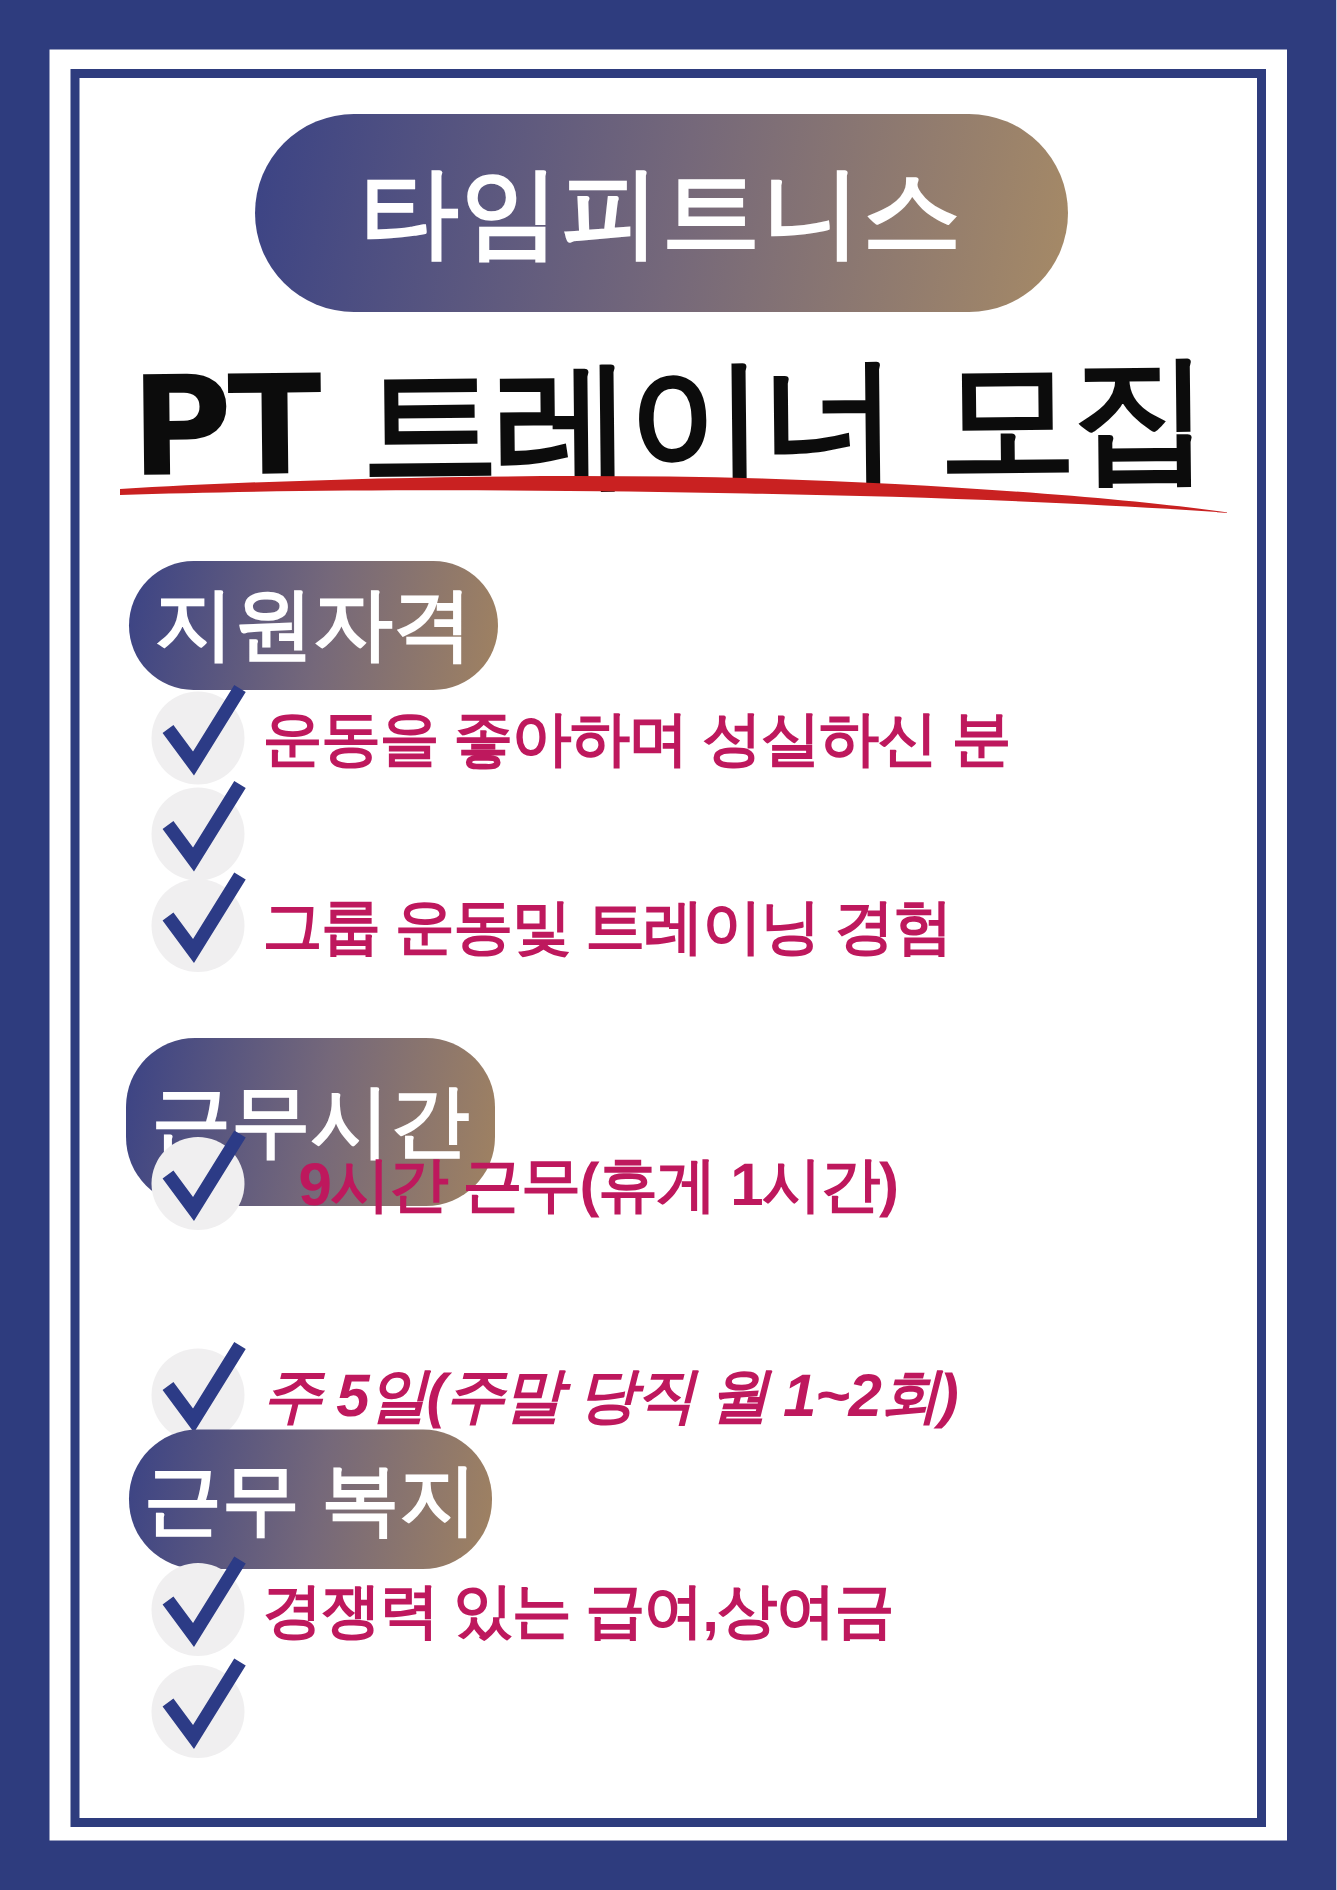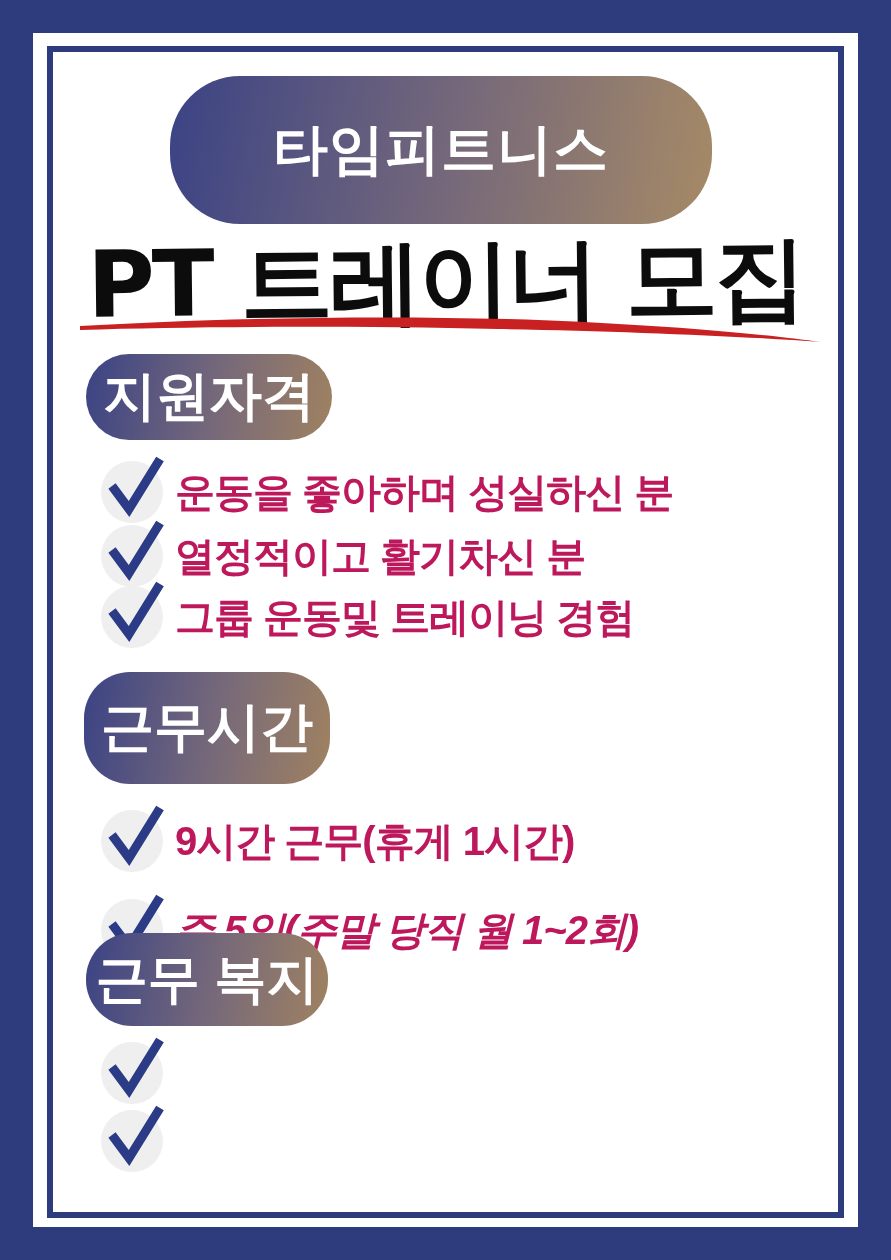--- a/index.html
+++ b/index.html
@@ -19,26 +19,26 @@
   .frame-inner {
     position: absolute;
     left: 47px; top: 46px; right: 47px; bottom: 42px;
     border: 6px solid #2e3c7e;
   }
 
   
   .brand-badge {
     position: absolute;
     left: 170px; top: 76px;
-    width: 542px; height: 148px;
+    width: 542px; height: 132px;
     border-radius: 70px;
     background: linear-gradient(100deg, #3b4385 0%, #75687a 52%, #a68a66 100%);
     display: flex; align-items: center; justify-content: center;
     color: #ffffff;
-    font-size: 55px; font-weight: 800;
+    font-size: 66px; font-weight: 800;
     letter-spacing: 1px;
     white-space: nowrap;
   }
 
   
   .poster-title {
     position: absolute;
     left: 0; top: 220px; width: 100%;
     text-align: center;
     font-family: "DejaVu Sans", sans-serif;
@@ -56,20 +56,21 @@
     width: 745px; height: 42px;
   }
 
   
   .section-badge {
     position: absolute;
     display: flex; align-items: center; justify-content: center;
     color: #ffffff; font-weight: 700;
     background: linear-gradient(100deg, #3b4385 0%, #75687a 52%, #a08261 100%);
     white-space: nowrap;
+    margin-top: 20px;
   }
   .badge-qual    { left: 86px; top: 354px; width: 246px; height: 86px; border-radius: 43px; font-size: 53px; }
   .badge-hours   { left: 84px; top: 672px; width: 246px; height: 112px; border-radius: 46px; font-size: 53px; }
   .badge-welfare { left: 86px; top: 933px; width: 242px; height: 93px; border-radius: 46px; font-size: 52px; }
 
   
   .check-item {
     position: absolute;
     left: 101px;
     display: flex; align-items: center;
@@ -90,21 +91,21 @@
     margin-left: 12px;
     font-size: 40px; font-weight: 700;
     color: #be185d;
     letter-spacing: -1px;
     white-space: nowrap;
   }
   
   .i-0-0 { top: 461px; }
   .i-0-1 { top: 525px; }
   .i-0-2 { top: 586px; }
-  .i-1-0 { top: 810px; }
+  .i-1-0 { top: 758px; gap: 24px; }
   .i-1-1 { top: 899px; font-style: italic; }
   .i-2-0 { top: 1042px; }
   .i-2-1 { top: 1110px; }
 </style>
 </head>
 <body>
 
 <div class="frame-outer"></div>
 <div class="frame-inner"></div>
 
@@ -134,21 +135,20 @@
   </span>
   <span class="check-label">운동을 좋아하며 성실하신 분</span>
 </div>
 
 <div class="check-item i-0-1">
   <span class="check-circle">
     <svg width="58" height="62" viewBox="0 0 58 62" aria-hidden="true">
       <polyline points="5,33 22,56 53,6" fill="none" stroke="#2c3b86" stroke-width="9"></polyline>
     </svg>
   </span>
-  <span class="check-label">열정적이고 활기차신 분</span>
 </div>
 
 <div class="check-item i-0-2">
   <span class="check-circle">
     <svg width="58" height="62" viewBox="0 0 58 62" aria-hidden="true">
       <polyline points="5,33 22,56 53,6" fill="none" stroke="#2c3b86" stroke-width="9"></polyline>
     </svg>
   </span>
   <span class="check-label">그룹 운동및 트레이닝 경험</span>
 </div>
@@ -178,20 +178,21 @@
 <div class="section-badge badge-welfare">
   <span>근무 복지</span>
 </div>
 
 <div class="check-item i-2-0">
   <span class="check-circle">
     <svg width="58" height="62" viewBox="0 0 58 62" aria-hidden="true">
       <polyline points="5,33 22,56 53,6" fill="none" stroke="#2c3b86" stroke-width="9"></polyline>
     </svg>
   </span>
+  <span class="check-label">경쟁력 있는 급여,상여금</span>
 </div>
 
 <div class="check-item i-2-1">
   <span class="check-circle">
     <svg width="58" height="62" viewBox="0 0 58 62" aria-hidden="true">
       <polyline points="5,33 22,56 53,6" fill="none" stroke="#2c3b86" stroke-width="9"></polyline>
     </svg>
   </span>
 </div>
 

